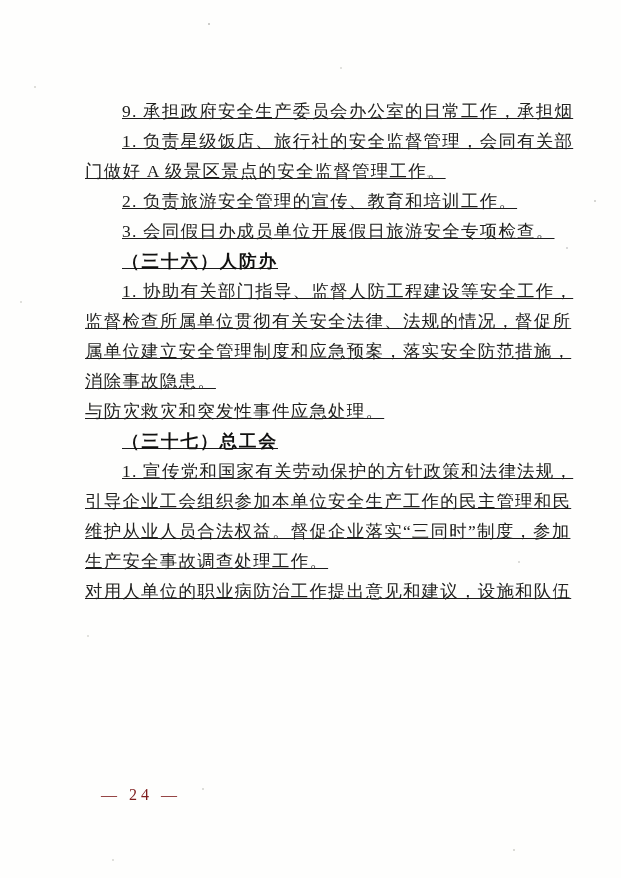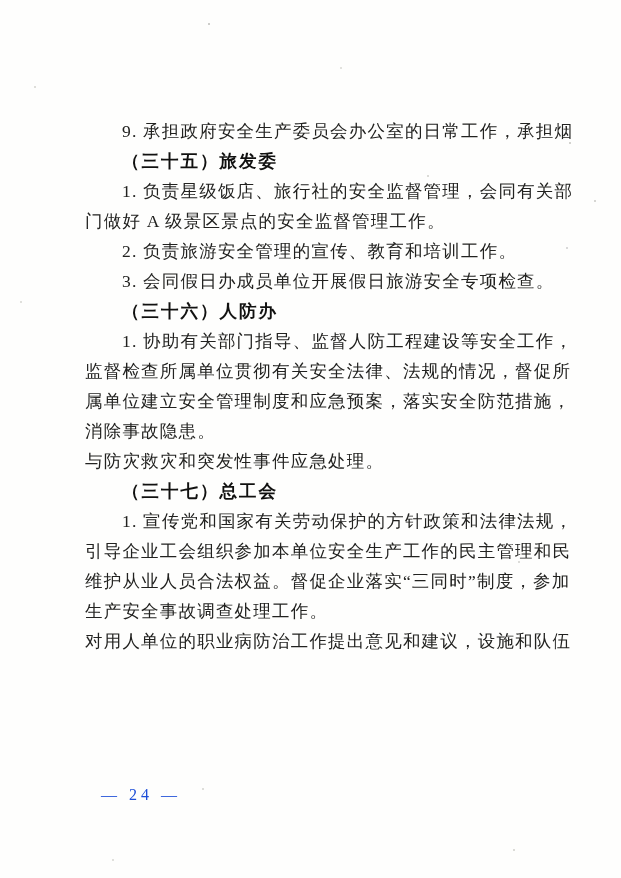--- a/index.html
+++ b/index.html
@@ -35,22 +35,23 @@
       361px 119px 0 #c4c4bf,
       358px 224px 0 #cccccc,
       310px 538px 0 #d1d1cc,
       -121px 612px 0 #d8d8d3,
       -96px 836px 0 #d6d6d1,
       305px 826px 0 #cfcfca;
   }
   .text-block {
     position: absolute;
     left: 85px;
-    top: 116px;
+    top: 96px;
     width: 462px;
+    text-decoration: underline;
   }
   .line {
     font-size: 17.5px;
     line-height: 30px;
     height: 30px;
     letter-spacing: 1.2px;
     white-space: nowrap;
     color: #222220;
   }
   .line.indent {
@@ -60,32 +61,31 @@
     font-weight: bold;
     color: #111110;
     letter-spacing: 2px;
   }
   .footer {
     position: absolute;
     left: 101px;
     top: 786px;
     font-size: 16px;
     letter-spacing: 4px;
-    color: #1d4ed8;
+    color: #7f1d1d;
   }
 </style>
 </head>
 <body>
 
 <div class="page">
   <div class="noise"></div>
 
   <div class="text-block">
     <div class="line indent">9. 承担政府安全生产委员会办公室的日常工作，承担烟</div>
-    <div class="line indent heading">（三十五）旅发委</div>
     <div class="line indent">1. 负责星级饭店、旅行社的安全监督管理，会同有关部</div>
     <div class="line">门做好 A 级景区景点的安全监督管理工作。</div>
     <div class="line indent">2. 负责旅游安全管理的宣传、教育和培训工作。</div>
     <div class="line indent">3. 会同假日办成员单位开展假日旅游安全专项检查。</div>
     <div class="line indent heading">（三十六）人防办</div>
     <div class="line indent">1. 协助有关部门指导、监督人防工程建设等安全工作，</div>
     <div class="line">监督检查所属单位贯彻有关安全法律、法规的情况，督促所</div>
     <div class="line">属单位建立安全管理制度和应急预案，落实安全防范措施，</div>
     <div class="line">消除事故隐患。</div>
     <div class="line">与防灾救灾和突发性事件应急处理。</div>

